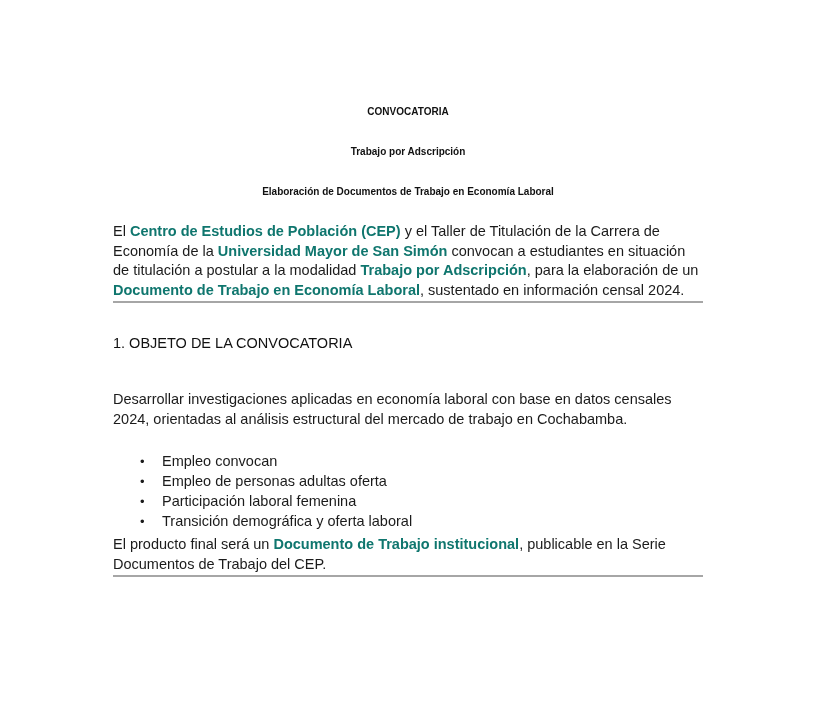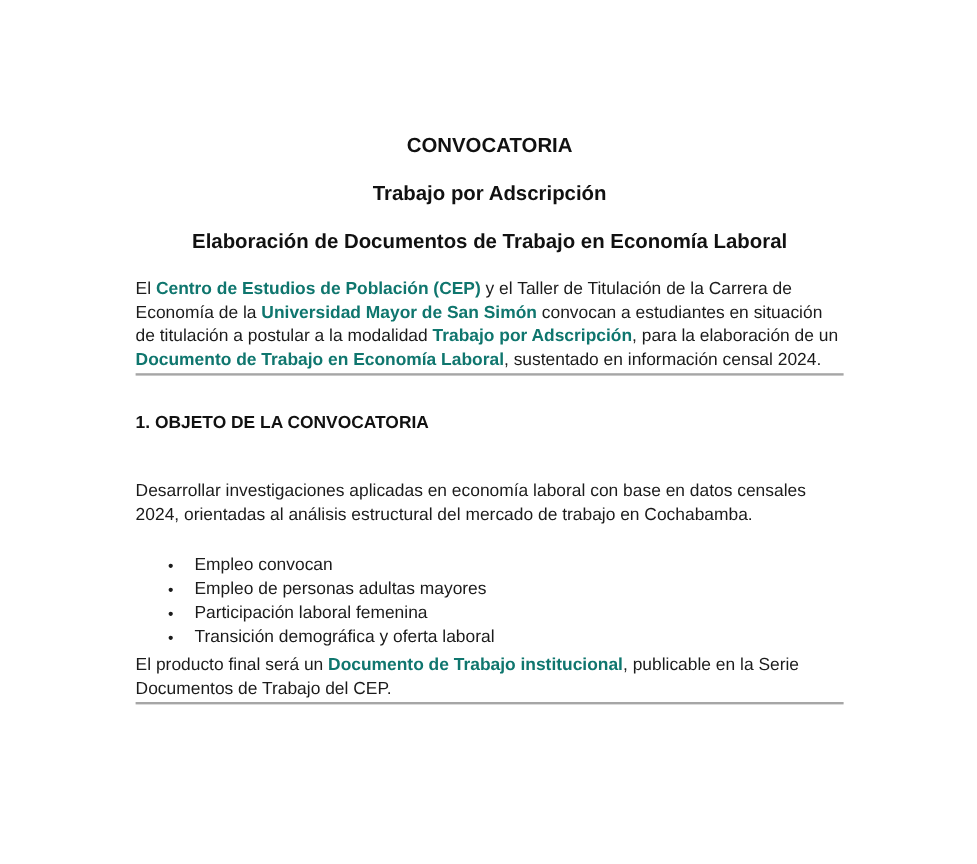--- a/index.html
+++ b/index.html
@@ -15,45 +15,45 @@
     font-family: "Liberation Sans", sans-serif;
     color: #1b1b1b;
   }
   .page {
     width: 814px;
     height: 720px;
     padding: 97px 111px 0 113px;
   }
   .doc-header { text-align: center; }
   .doc-heading {
-    font-size: 17px;
+    font-size: 10px;
     font-weight: bold;
     line-height: 19px;
-    margin: 15px 0 21px 0;
+    margin: 5px 0 21px 0;
     color: #111111;
   }
   .body-text {
     font-size: 14.5px;
     line-height: 19.7px;
     margin: 0;
     text-align: left;
   }
   .bold { font-weight: bold; color: #0f766e; }
   .intro { margin-top: 9px; }
   hr.divider {
     border: none;
     height: 2px;
     background: #a6a6a6;
     margin: 0;
     width: 100%;
   }
   .divider-1 { margin-top: 10px; }
   .section-heading {
     font-size: 14.5px;
-    font-weight: bold;
+    font-weight: normal;
     line-height: 19px;
     margin: 31px 0 0 0;
     color: #111111;
   }
   .para-1 { margin-top: 37px; }
   .para-2 { margin-top: 17px; }
   ul.bullet-list {
     margin: 23px 0 0 0;
     padding: 0 0 0 49px;
     list-style: none;
@@ -85,21 +85,21 @@
 
   <hr class="divider divider-1">
 
   <div class="section-heading">1. OBJETO DE LA CONVOCATORIA</div>
 
   <p class="body-text para-1">Desarrollar investigaciones aplicadas en economía laboral con base en datos censales 2024, orientadas al análisis estructural del mercado de trabajo en Cochabamba.</p>
 
 
   <ul class="bullet-list">
       <li>Empleo convocan</li>
-      <li>Empleo de personas adultas mayores</li>
+      <li>Empleo de personas adultas oferta</li>
       <li>Participación laboral femenina</li>
       <li>Transición demográfica y oferta laboral</li>
     </ul>
 
   <p class="body-text closing"><span>El producto final será un </span><span class="bold">Documento de Trabajo institucional</span><span>, publicable en la Serie Documentos de Trabajo del CEP.</span></p>
 
   <hr class="divider divider-2">
 
 </div>
 

